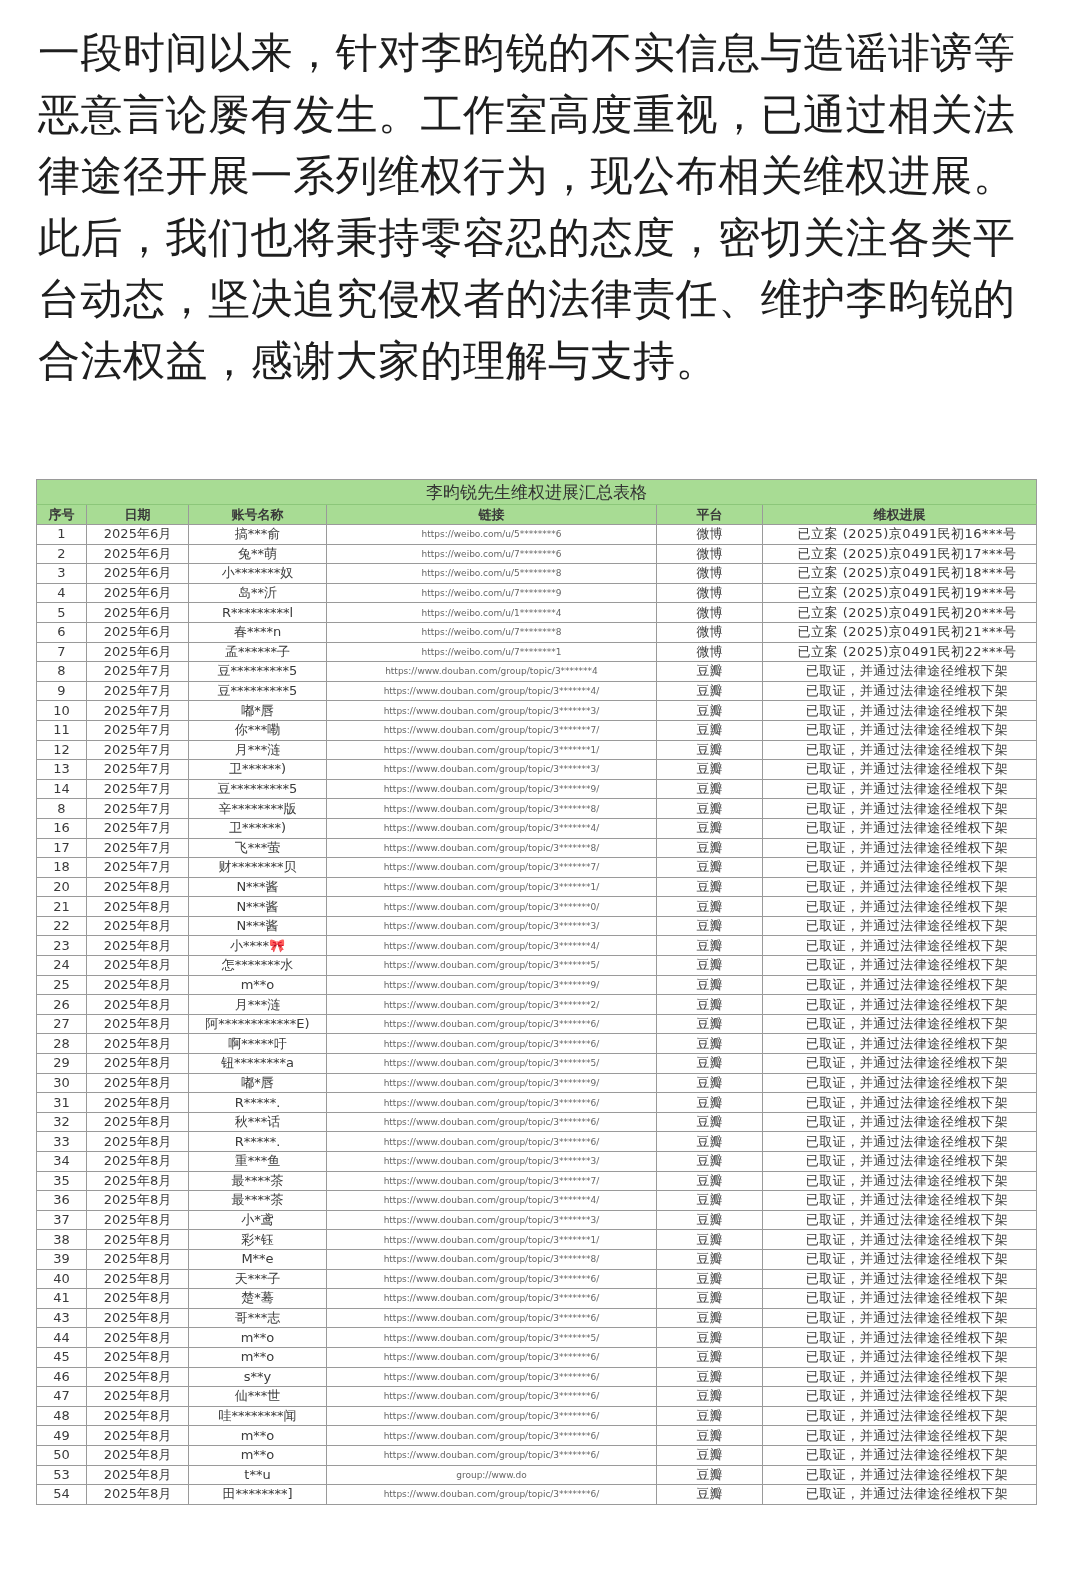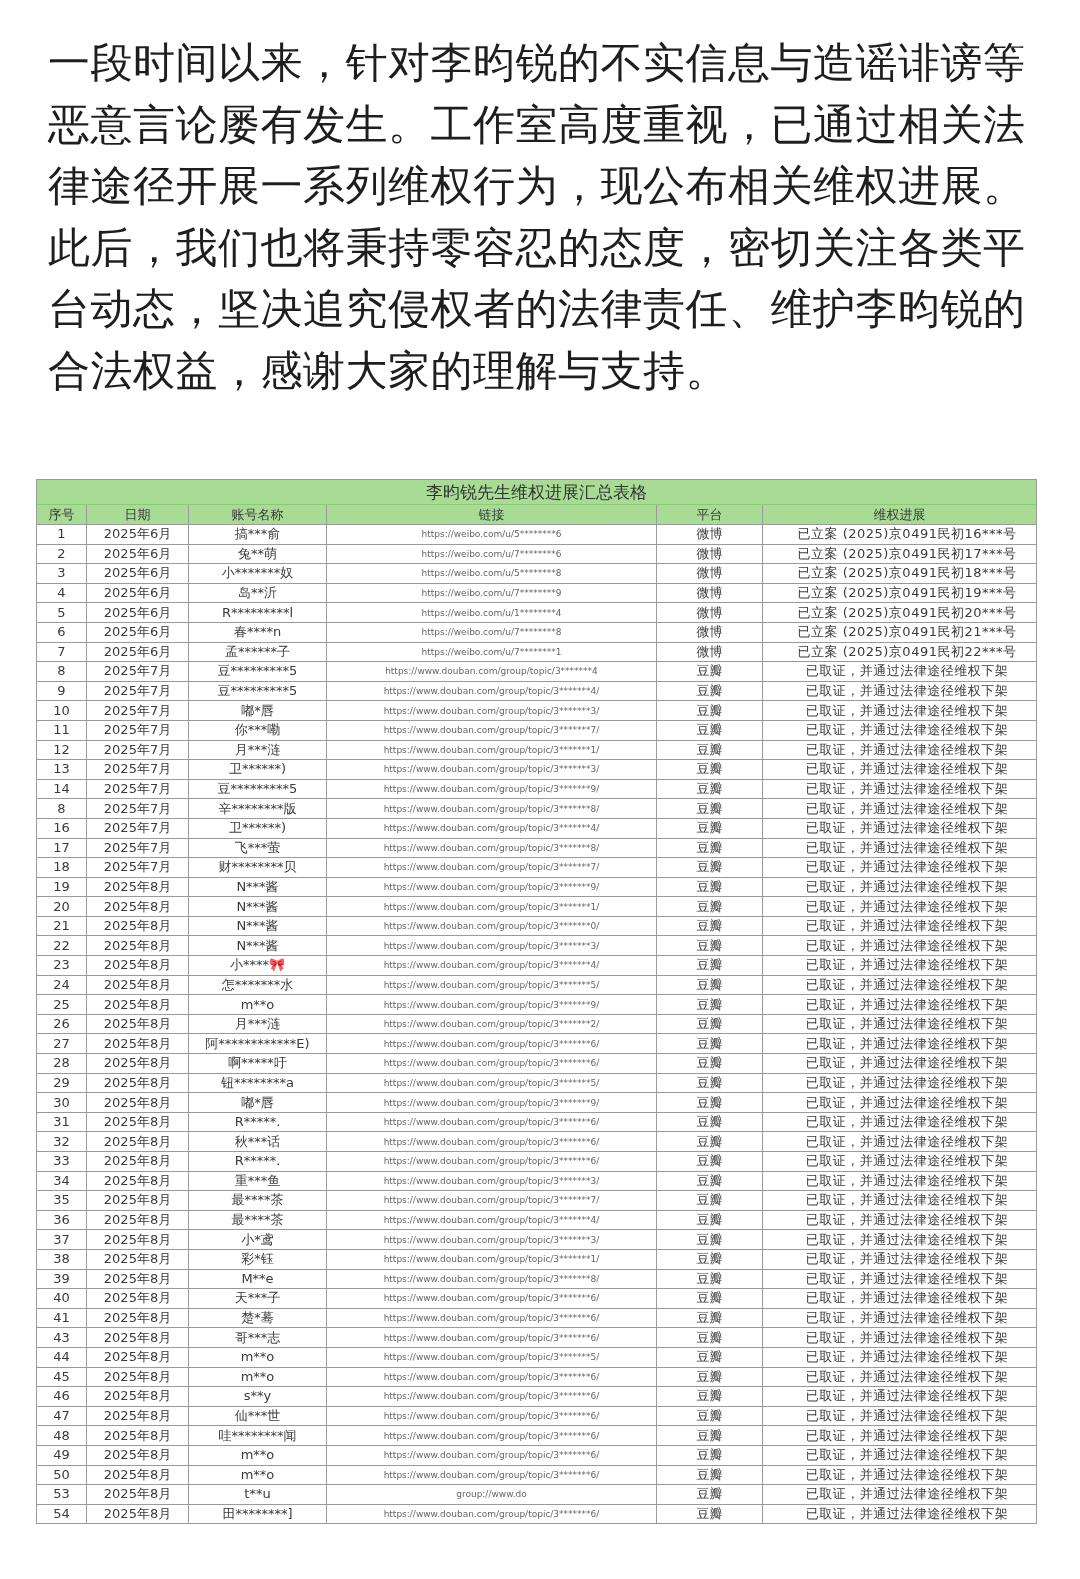--- a/index.html
+++ b/index.html
@@ -1,22 +1,22 @@
 <!DOCTYPE html>
 <html><head>
 <meta charset="utf-8">
 <style>
   html, body { margin:0; padding:0; background:#ffffff; }
   body { width:1080px; height:1579px; overflow:hidden; position:relative; font-family:"DejaVu Sans", sans-serif; color:#1a1a1a; }
-  .intro { position:absolute; left:34px; top:18px; width:1000px; font-size:42px; line-height:61.5px; letter-spacing:0.5px; color:#1e1e1e; margin:14px; }
+  .intro { position:absolute; left:34px; top:18px; width:1000px; font-size:42px; line-height:61.5px; letter-spacing:0.5px; color:#1e1e1e; margin:4px; }
   .tbl-wrap { position:absolute; left:36px; top:463px; width:1000px;margin-top:16px; }
   table { border-collapse:collapse; width:1000px; table-layout:fixed; }
   td, th { border:1px solid #9a9a9a; padding:0; text-align:center; white-space:nowrap; overflow:hidden; }
   .title-row td { background:#a8dc94; height:24px; font-size:17px; color:#333; border-bottom:1px solid #8cc77a; }
-  .head-row th { background:#a8dc94; height:19px; font-size:13px; font-weight:normal; color:#3a3a3a; }
+  .head-row th { background:#a8dc94; height:19px; font-size:13px; font-weight:bold; color:#3a3a3a; }
   .row td { height:18.6px; font-size:13px; color:#3a3a3a; background:#fff; line-height:18px; }
   .row td.link { font-size:9px; color:#666; }
   .row td.idx { font-size:13px; }
   .row td.prog { font-size:13px; letter-spacing:0.5px;padding-left:15px; }
 </style>
 </head>
 <body>
 
 <p class="intro">一段时间以来，针对李昀锐的不实信息与造谣诽谤等恶意言论屡有发生。工作室高度重视，已通过相关法律途径开展一系列维权行为，现公布相关维权进展。此后，我们也将秉持零容忍的态度，密切关注各类平台动态，坚决追究侵权者的法律责任、维护李昀锐的合法权益，感谢大家的理解与支持。</p>
 
@@ -182,28 +182,20 @@
         </tr>
         <tr class="row">
           <td class="idx">18</td>
           <td class="date">2025年7月</td>
           <td class="acct">财********贝</td>
           <td class="link">https://www.douban.com/group/topic/3*******7/</td>
           <td class="plat">豆瓣</td>
           <td class="prog">已取证，并通过法律途径维权下架</td>
         </tr>
         <tr class="row">
-          <td class="idx">19</td>
-          <td class="date">2025年8月</td>
-          <td class="acct">N***酱</td>
-          <td class="link">https://www.douban.com/group/topic/3*******9/</td>
-          <td class="plat">豆瓣</td>
-          <td class="prog">已取证，并通过法律途径维权下架</td>
-        </tr>
-        <tr class="row">
           <td class="idx">20</td>
           <td class="date">2025年8月</td>
           <td class="acct">N***酱</td>
           <td class="link">https://www.douban.com/group/topic/3*******1/</td>
           <td class="plat">豆瓣</td>
           <td class="prog">已取证，并通过法律途径维权下架</td>
         </tr>
         <tr class="row">
           <td class="idx">21</td>
           <td class="date">2025年8月</td>

